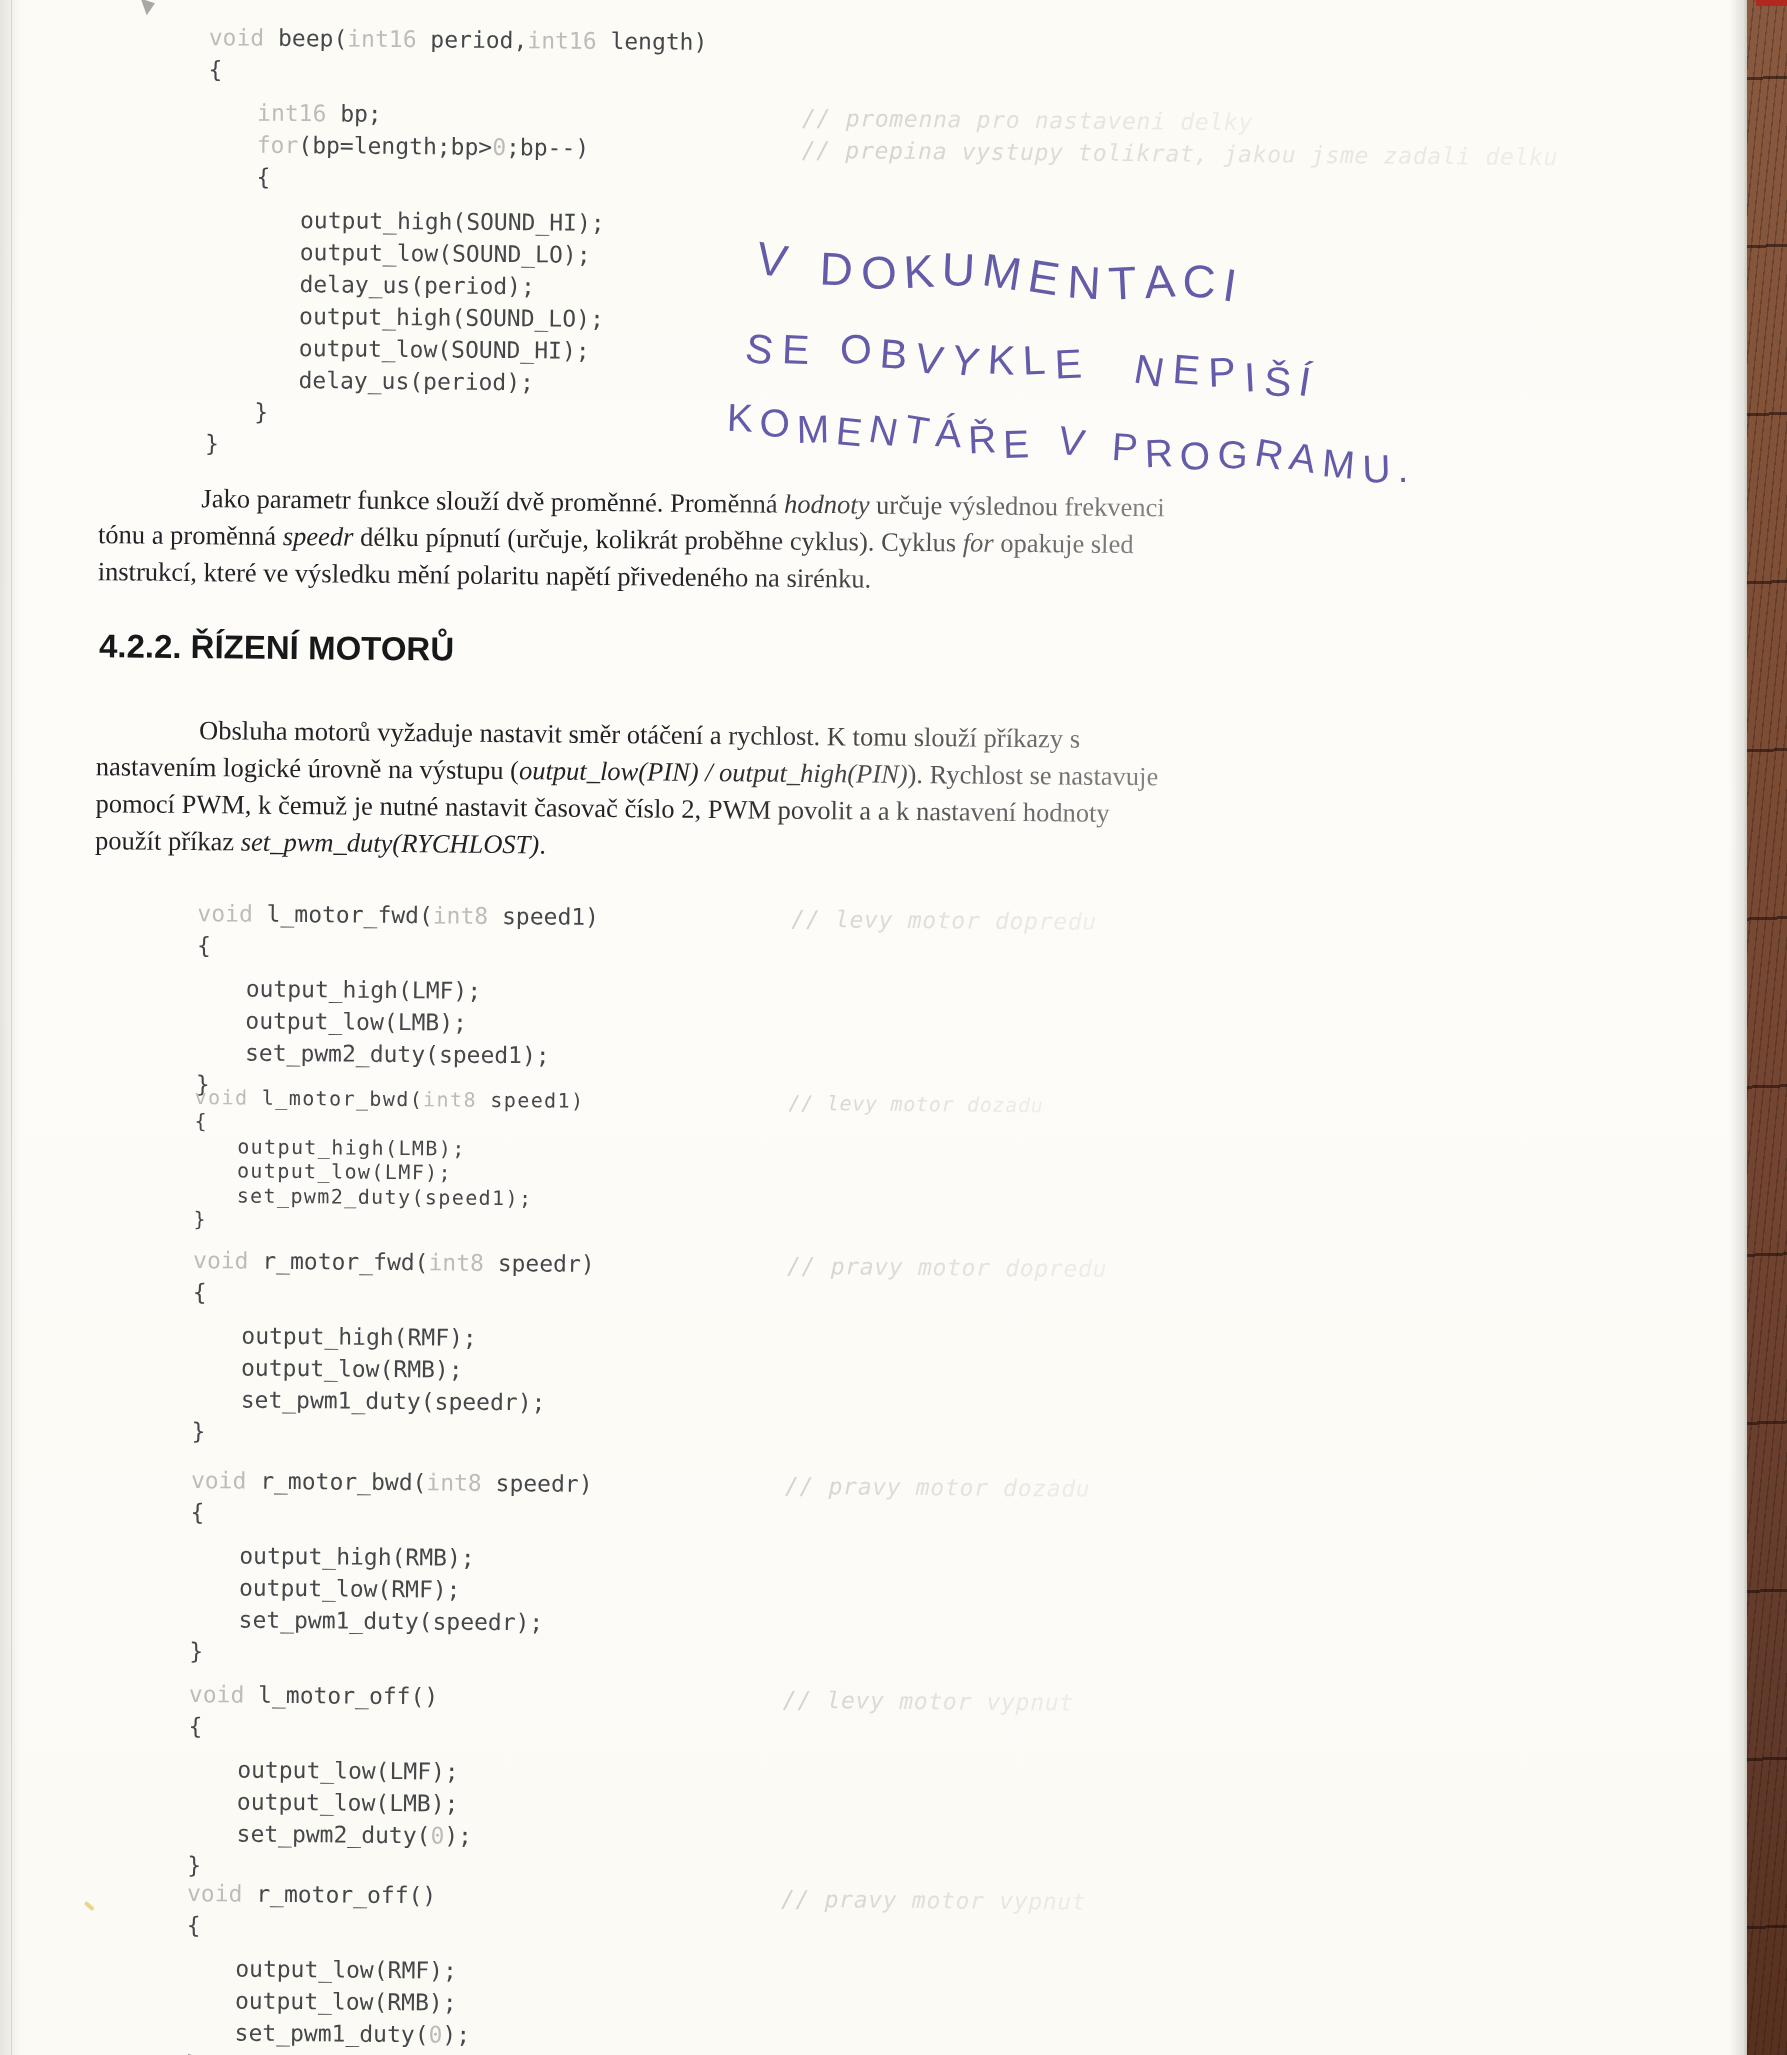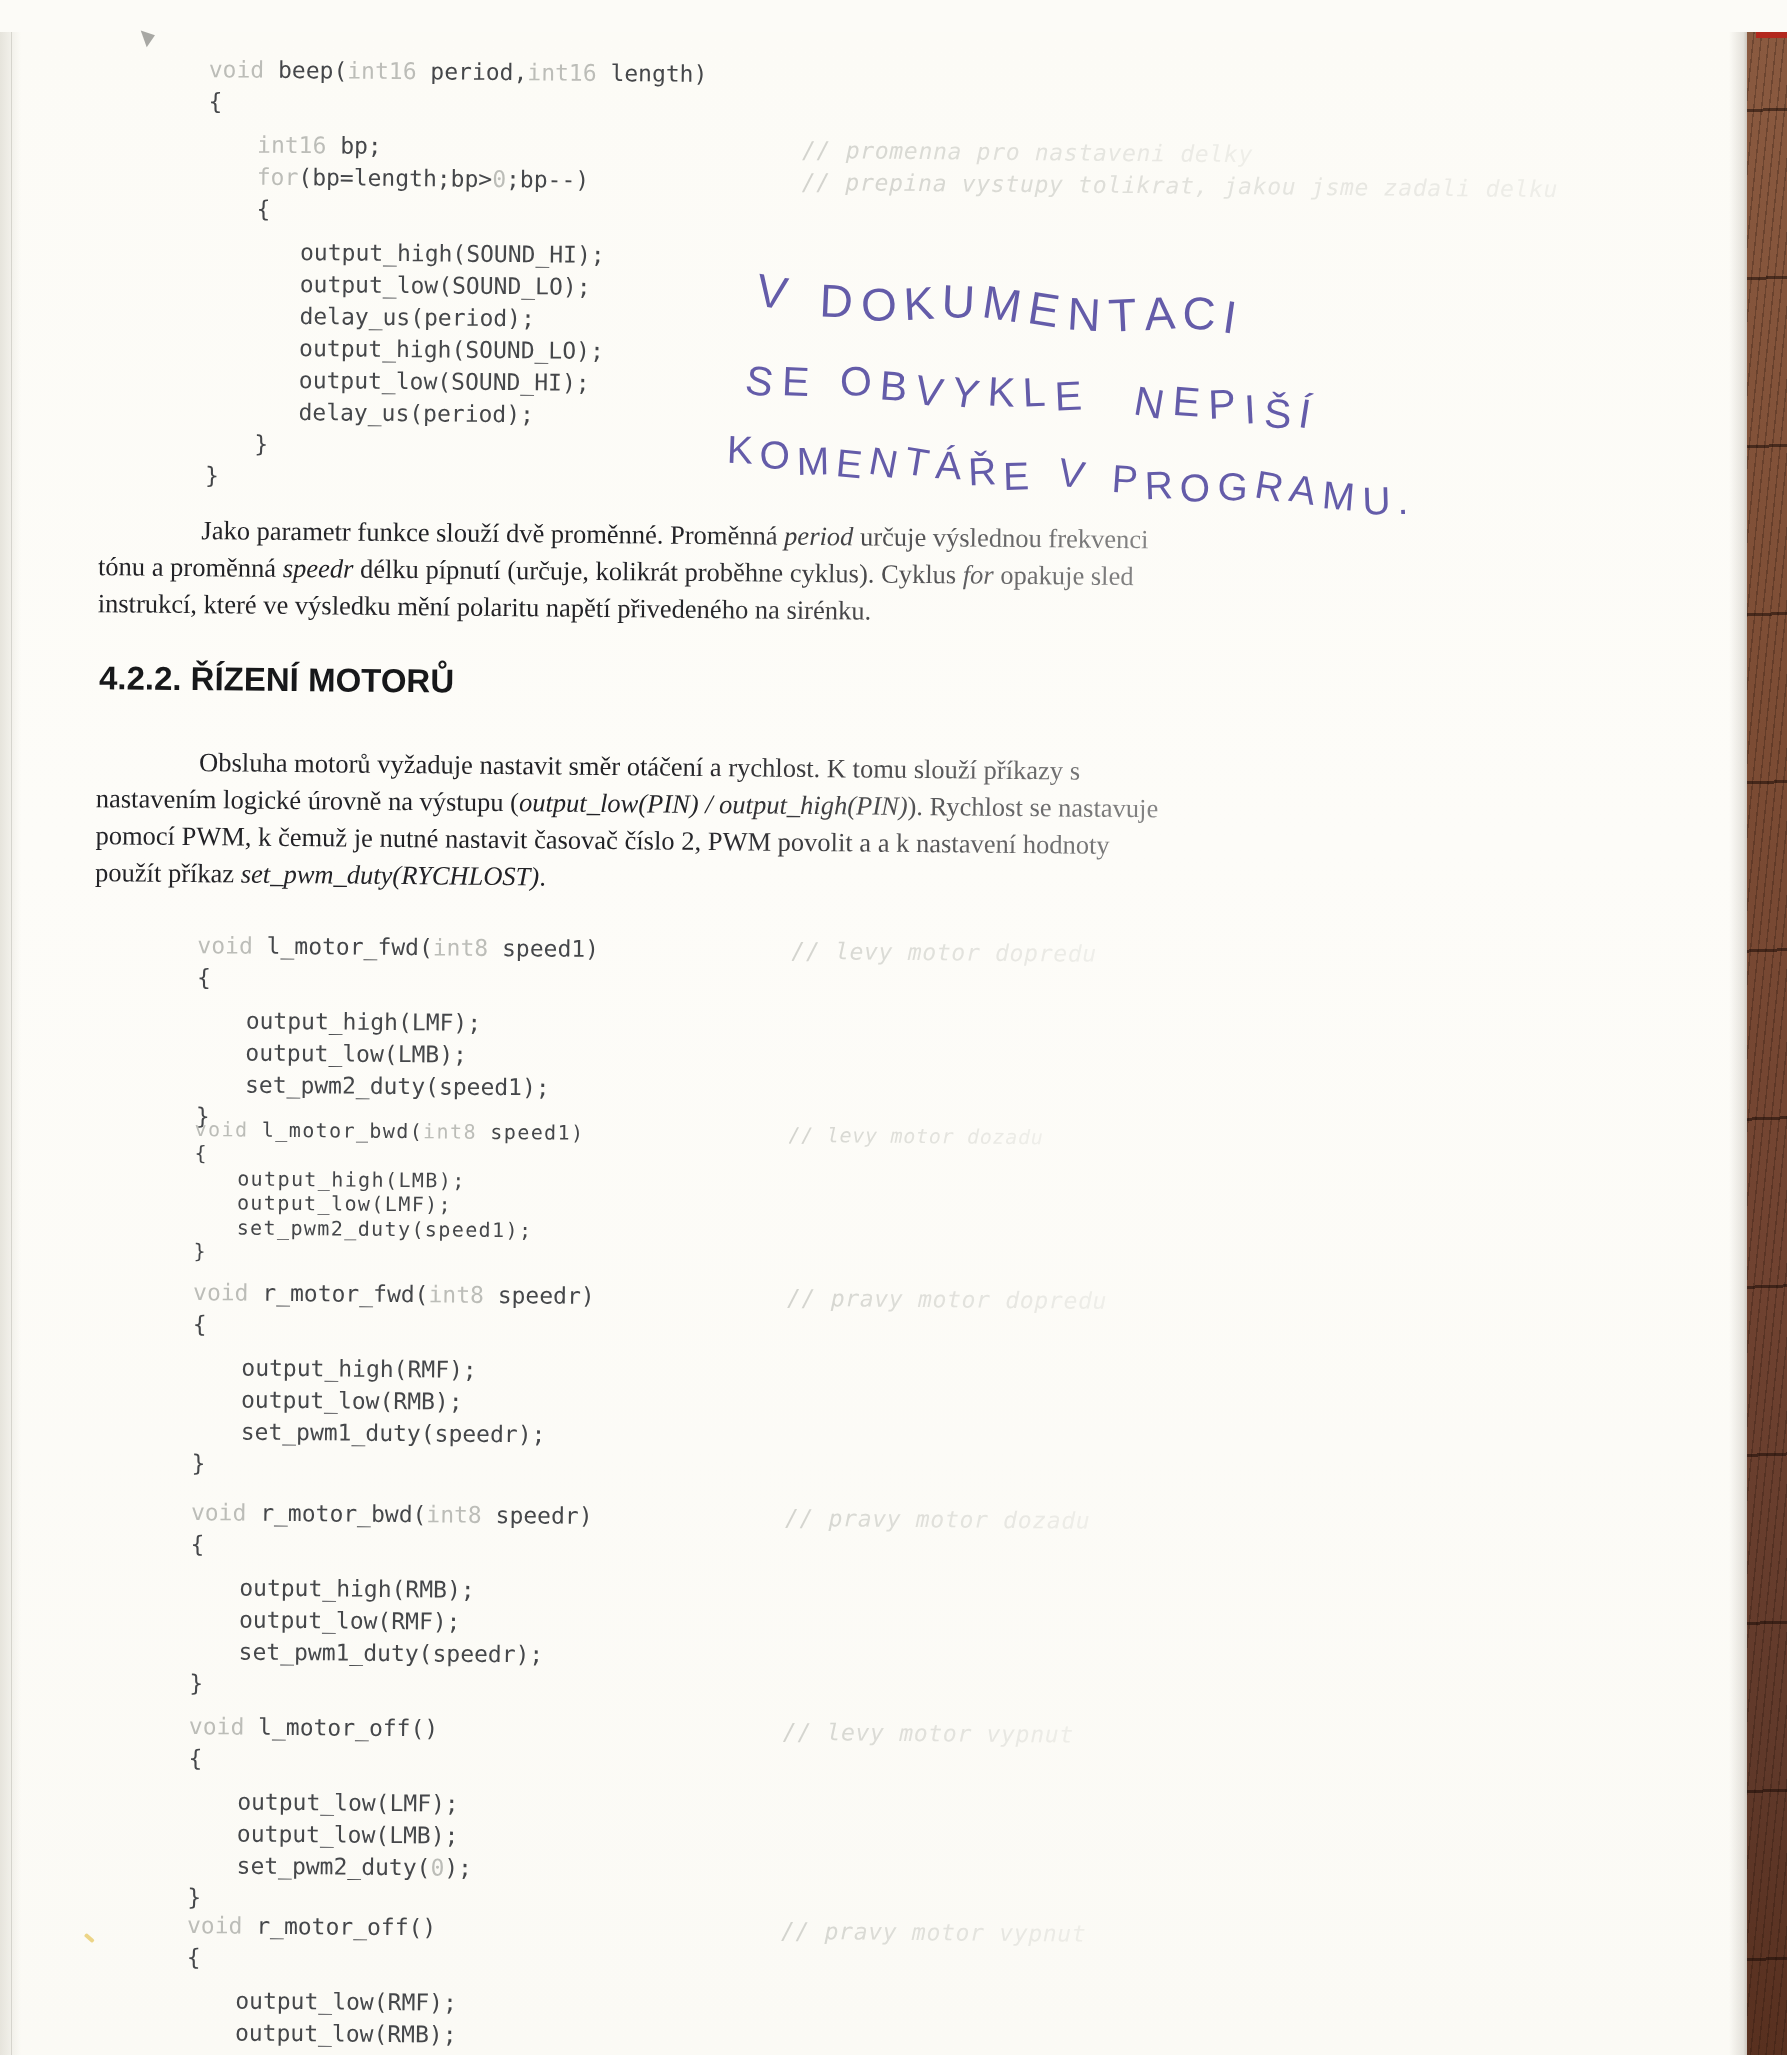--- a/index.html
+++ b/index.html
@@ -1,21 +1,21 @@
 <!DOCTYPE html>
 <html style="font-size:11.2px"><head>
 <meta charset="utf-8">
 <style>
   html,body{margin:0;padding:0;}
   body{
     width:1788px;height:2056px;position:relative;overflow:hidden;
     background:#fcfbf7;font-family:"Liberation Serif",serif;
   }
   .paper{position:absolute;inset:0;background:
-    linear-gradient(180deg,#fcfbf6 0%,#fdfcf8 40%,#fbfaf5 100%); margin-top: 32px;}
+    linear-gradient(180deg,#fcfbf6 0%,#fdfcf8 40%,#fbfaf5 100%);}
   
   .left-edge{position:absolute;left:0;top:0;width:21px;height:100%;
     background:linear-gradient(90deg,#e6e4dc 0%,rgba(252,251,246,0) 100%);}
   .crease-line{position:absolute;left:10.5px;top:0;width:1.4px;height:100%;
     background:rgba(150,148,140,0.30);}
   
   .paper-shadow{position:absolute;right:41px;top:0;width:18px;height:100%;
     background:linear-gradient(90deg,rgba(0,0,0,0) 0%,rgba(120,110,95,0.18) 80%,rgba(90,75,60,0.30) 100%);}
   .wood{position:absolute;right:0;top:0;width:41px;height:100%;
     background:
@@ -75,21 +75,21 @@
 
     <div class="arrow-mark"></div>
 
     <div class="codeblock" style="left:209px;top:19.6px;"><div class="cline ind0"><span class="kw">void </span><span>beep(</span><span class="kw">int16 </span><span>period,</span><span class="kw">int16 </span><span>length)</span></div><div class="cline ind0 gap"><span>{</span></div><div class="cline ind1"><span class="kw">int16 </span><span>bp;</span><span class="cmt">// promenna pro nastaveni delky</span></div><div class="cline ind1"><span class="kw">for</span><span>(bp=length;bp&gt;</span><span class="kw">0</span><span>;bp--)</span><span class="cmt">// prepina vystupy tolikrat, jakou jsme zadali delku</span></div><div class="cline ind1 gap"><span>{</span></div><div class="cline ind2"><span>output_high(SOUND_HI);</span></div><div class="cline ind2"><span>output_low(SOUND_LO);</span></div><div class="cline ind2"><span>delay_us(period);</span></div><div class="cline ind2"><span>output_high(SOUND_LO);</span></div><div class="cline ind2"><span>output_low(SOUND_HI);</span></div><div class="cline ind2"><span>delay_us(period);</span></div><div class="cline ind1"><span>}</span></div><div class="cline ind0"><span>}</span></div></div>
 
     <div class="hw hw1"><span style="transform: rotate(6.3deg) translateY(-3.5px);">V</span><span style="transform: rotate(5.8deg) translateY(-1.3px); width: 0.55em;">&nbsp;</span><span style="transform: rotate(-0.3deg) translateY(2.4px);">D</span><span style="transform: rotate(-6.1deg) translateY(3.3px);">O</span><span style="transform: rotate(-6deg) translateY(0.2px);">K</span><span style="transform: rotate(-0.1deg) translateY(-3.1px);">U</span><span style="transform: rotate(5.9deg) translateY(-2.7px);">M</span><span style="transform: rotate(6.2deg) translateY(0.9px);">E</span><span style="transform: rotate(0.5deg) translateY(3.4px);">N</span><span style="transform: rotate(-5.7deg) translateY(1.9px);">T</span><span style="transform: rotate(-6.4deg) translateY(-1.9px);">A</span><span style="transform: rotate(-1deg) translateY(-3.4px);">C</span><span style="transform: rotate(5.4deg) translateY(-0.9px);">I</span></div>
     <div class="hw hw2"><span style="transform: rotate(5.4deg) translateY(3.5px);">S</span><span style="transform: rotate(-1.1deg) translateY(1.1px);">E</span><span style="transform: rotate(-6.5deg) translateY(-2.6px); width: 0.55em;">&nbsp;</span><span style="transform: rotate(-5.6deg) translateY(-3.2px);">O</span><span style="transform: rotate(0.6deg) translateY(-0.1px);">B</span><span style="transform: rotate(6.3deg) translateY(3.1px);">V</span><span style="transform: rotate(5.9deg) translateY(2.7px);">Y</span><span style="transform: rotate(-0.2deg) translateY(-1px);">K</span><span style="transform: rotate(-6.1deg) translateY(-3.5px);">L</span><span style="transform: rotate(-6.1deg) translateY(-1.7px);">E</span><span style="transform: rotate(-0.2deg) translateY(2px); width: 0.55em;">&nbsp;</span><span style="transform: rotate(5.9deg) translateY(3.4px); width: 0.55em;">&nbsp;</span><span style="transform: rotate(6.3deg) translateY(0.8px);">N</span><span style="transform: rotate(0.6deg) translateY(-2.8px);">E</span><span style="transform: rotate(-5.6deg) translateY(-3px);">P</span><span style="transform: rotate(-6.5deg) translateY(0.3px);">I</span><span style="transform: rotate(-1.1deg) translateY(3.4px);">Š</span><span style="transform: rotate(5.4deg) translateY(2.3px);">Í</span></div>
     <div class="hw hw3"><span style="transform: rotate(-1.8deg) translateY(-3.5px);">K</span><span style="transform: rotate(-6.7deg) translateY(-1px);">O</span><span style="transform: rotate(-5.2deg) translateY(2.7px);">M</span><span style="transform: rotate(1.4deg) translateY(3.1px);">E</span><span style="transform: rotate(6.6deg) translateY(-0.1px);">N</span><span style="transform: rotate(5.4deg) translateY(-3.2px);">T</span><span style="transform: rotate(-1deg) translateY(-2.5px);">Á</span><span style="transform: rotate(-6.4deg) translateY(1.2px);">Ř</span><span style="transform: rotate(-5.7deg) translateY(3.5px);">E</span><span style="transform: rotate(0.5deg) translateY(1.7px); width: 0.55em;">&nbsp;</span><span style="transform: rotate(6.2deg) translateY(-2.2px);">V</span><span style="transform: rotate(5.9deg) translateY(-3.4px); width: 0.55em;">&nbsp;</span><span style="transform: rotate(-0.1deg) translateY(-0.6px);">P</span><span style="transform: rotate(-6deg) translateY(2.9px);">R</span><span style="transform: rotate(-6.2deg) translateY(2.9px);">O</span><span style="transform: rotate(-0.3deg) translateY(-0.5px);">G</span><span style="transform: rotate(5.8deg) translateY(-3.4px);">R</span><span style="transform: rotate(6.3deg) translateY(-2.2px);">A</span><span style="transform: rotate(0.8deg) translateY(1.5px);">M</span><span style="transform: rotate(-5.6deg) translateY(3.5px);">U</span><span style="transform: rotate(-6.5deg) translateY(1.3px);">.</span></div>
 
     <div class="par" style="left:103px;top:479px;">
-        <div class="pline ind"><span>Jako parametr funkce slouží dvě proměnné. Proměnná </span><span class="it">period</span><span> určuje výslednou frekvenci</span></div>
+        <div class="pline ind"><span>Jako parametr funkce slouží dvě proměnné. Proměnná </span><span class="it">hodnoty</span><span> určuje výslednou frekvenci</span></div>
         <div class="pline"><span>tónu a proměnná </span><span class="it">speedr</span><span> délku pípnutí (určuje, kolikrát proběhne cyklus). Cyklus </span><span class="it">for</span><span> opakuje sled</span></div>
         <div class="pline"><span>instrukcí, které ve výsledku mění polaritu napětí přivedeného na sirénku.</span></div>
       </div>
 
     <div class="heading" style="left:105px;top:627px;">4.2.2. ŘÍZENÍ MOTORŮ</div>
 
     <div class="par" style="left:103px;top:711px;">
         <div class="pline ind"><span>Obsluha motorů vyžaduje nastavit směr otáčení a rychlost. K tomu slouží příkazy s</span></div>
         <div class="pline"><span>nastavením logické úrovně na výstupu (</span><span class="it">output_low(PIN) / output_high(PIN)</span><span>). Rychlost se nastavuje</span></div>
         <div class="pline"><span>pomocí PWM, k čemuž je nutné nastavit časovač číslo 2, PWM povolit a a k nastavení hodnoty</span></div>

